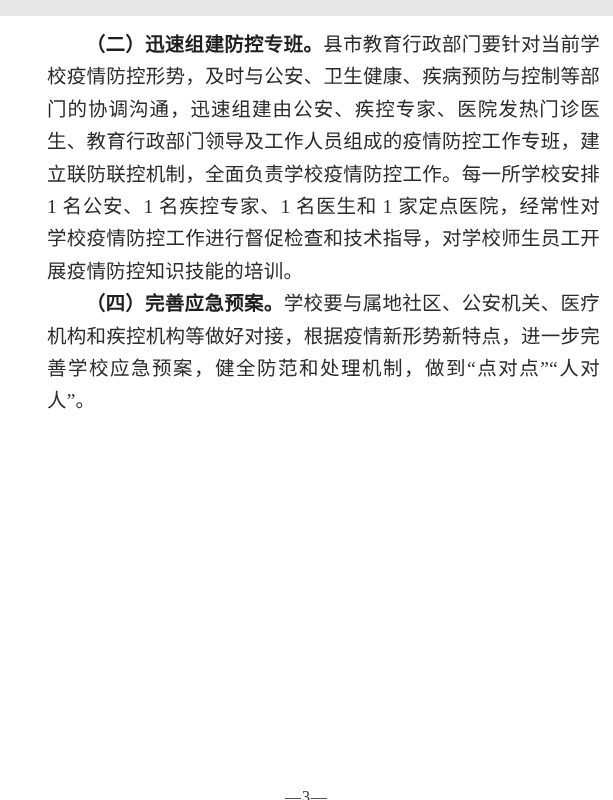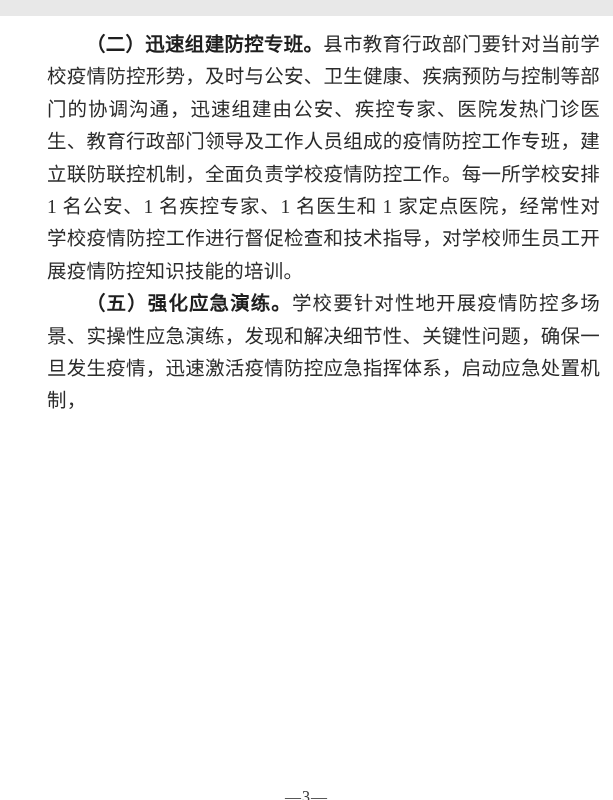--- a/index.html
+++ b/index.html
@@ -53,19 +53,19 @@
 </style>
 </head>
 <body>
 
 <div class="page">
   <div class="doc-body">
 
     <p class="para"><span class="section-head">（二）迅速组建防控专班。</span><span class="section-text">县市教育行政部门要针对当前学校疫情防控形势，及时与公安、卫生健康、疾病预防与控制等部门的协调沟通，迅速组建由公安、疾控专家、医院发热门诊医生、教育行政部门领导及工作人员组成的疫情防控工作专班，建立联防联控机制，全面负责学校疫情防控工作。每一所学校安排 1 名公安、1 名疾控专家、1 名医生和 1 家定点医院，经常性对学校疫情防控工作进行督促检查和技术指导，对学校师生员工开展疫情防控知识技能的培训。</span></p>
 
 
+    <p class="para"><span class="section-head">（四）完善应急预案。</span><span class="section-text">学校要与属地社区、公安机关、医疗机构和疾控机构等做好对接，根据疫情新形势新特点，进一步完善学校应急预案，健全防范和处理机制，做到“点对点”“人对人”。</span></p>
 
-    <p class="para"><span class="section-head">（五）强化应急演练。</span><span class="section-text">学校要针对性地开展疫情防控多场景、实操性应急演练，发现和解决细节性、关键性问题，确保一旦发生疫情，迅速激活疫情防控应急指挥体系，启动应急处置机制，</span></p>
 
   </div>
 
   <div class="page-number">—3—</div>
 </div>
 
 </body></html>

